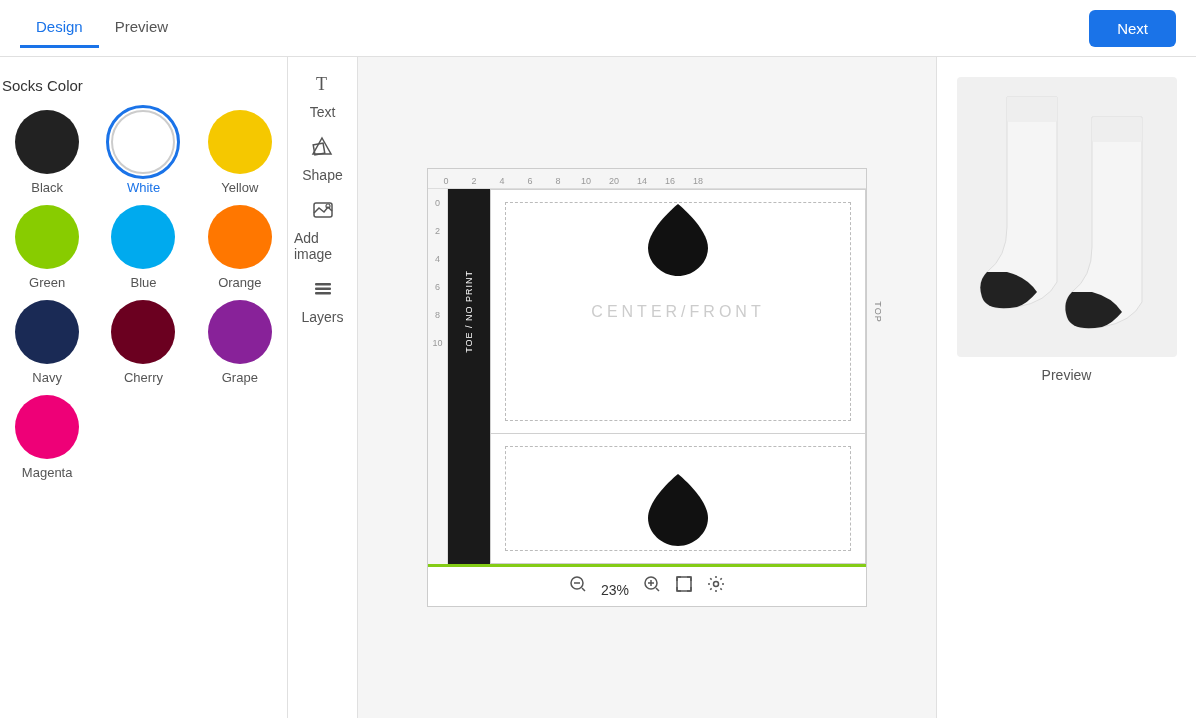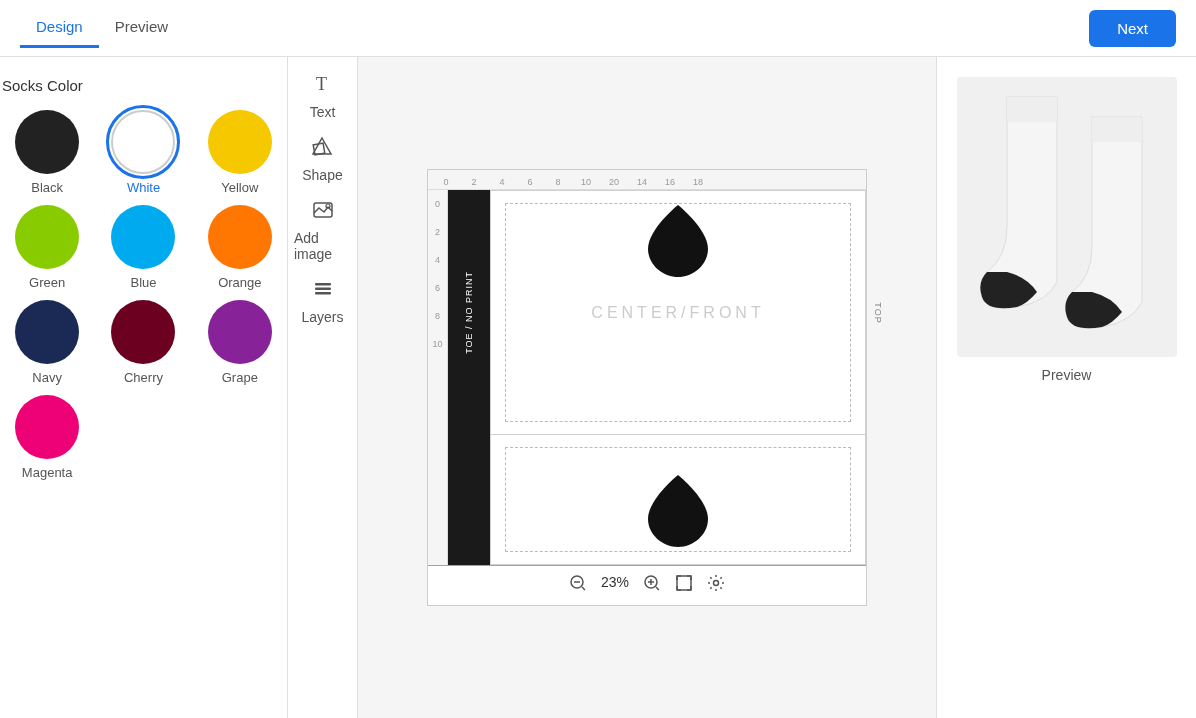--- a/index.html
+++ b/index.html
@@ -20,21 +20,21 @@
     .color-circle { width: 64px; height: 64px; border-radius: 50%; border: 2px solid transparent; }
     .color-circle.selected { border: 3px solid #1a73e8; }
     .color-circle.white-circle { background: #fff; border: 2px solid #ccc; }
     .color-label { font-size: 13px; color: #555; }
     .color-label.selected { color: #1a73e8; }
     .tool-item { display: flex; flex-direction: column; align-items: center; gap: 3px; cursor: pointer; padding: 6px; border-radius: 4px; }
     .tool-icon { font-size: 22px; color: #555; }
     .tool-label { font-size: 14px; color: #555; }
 
     
-    .zoom-bar { display: flex; align-items: flex-start; justify-content: center; gap: 14px; padding: 8px; border-top: 1px solid #84cc16; background: #fff; }
+    .zoom-bar { display: flex; align-items: flex-end; justify-content: center; gap: 14px; padding: 8px; border-top: 3px solid #84cc16; background: #fff; }
     .zoom-icon { font-size: 18px; color: #555; cursor: pointer; }
     .zoom-pct { font-size: 14px; color: #333; }
 
     
     .right-panel { width: 260px; border-left: 1px solid #e0e0e0; display: flex; flex-direction: column; align-items: center; justify-content: flex-start; padding: 20px; }
     .preview-img { width: 220px; height: 280px; background: #f0f0f0; border-radius: 4px; display: flex; align-items: center; justify-content: center; position: relative; overflow: hidden; }
     .preview-label { margin-top: 10px; font-size: 14px; color: #555; }
 
     
     .socks-svg { width: 200px; height: 260px; }

